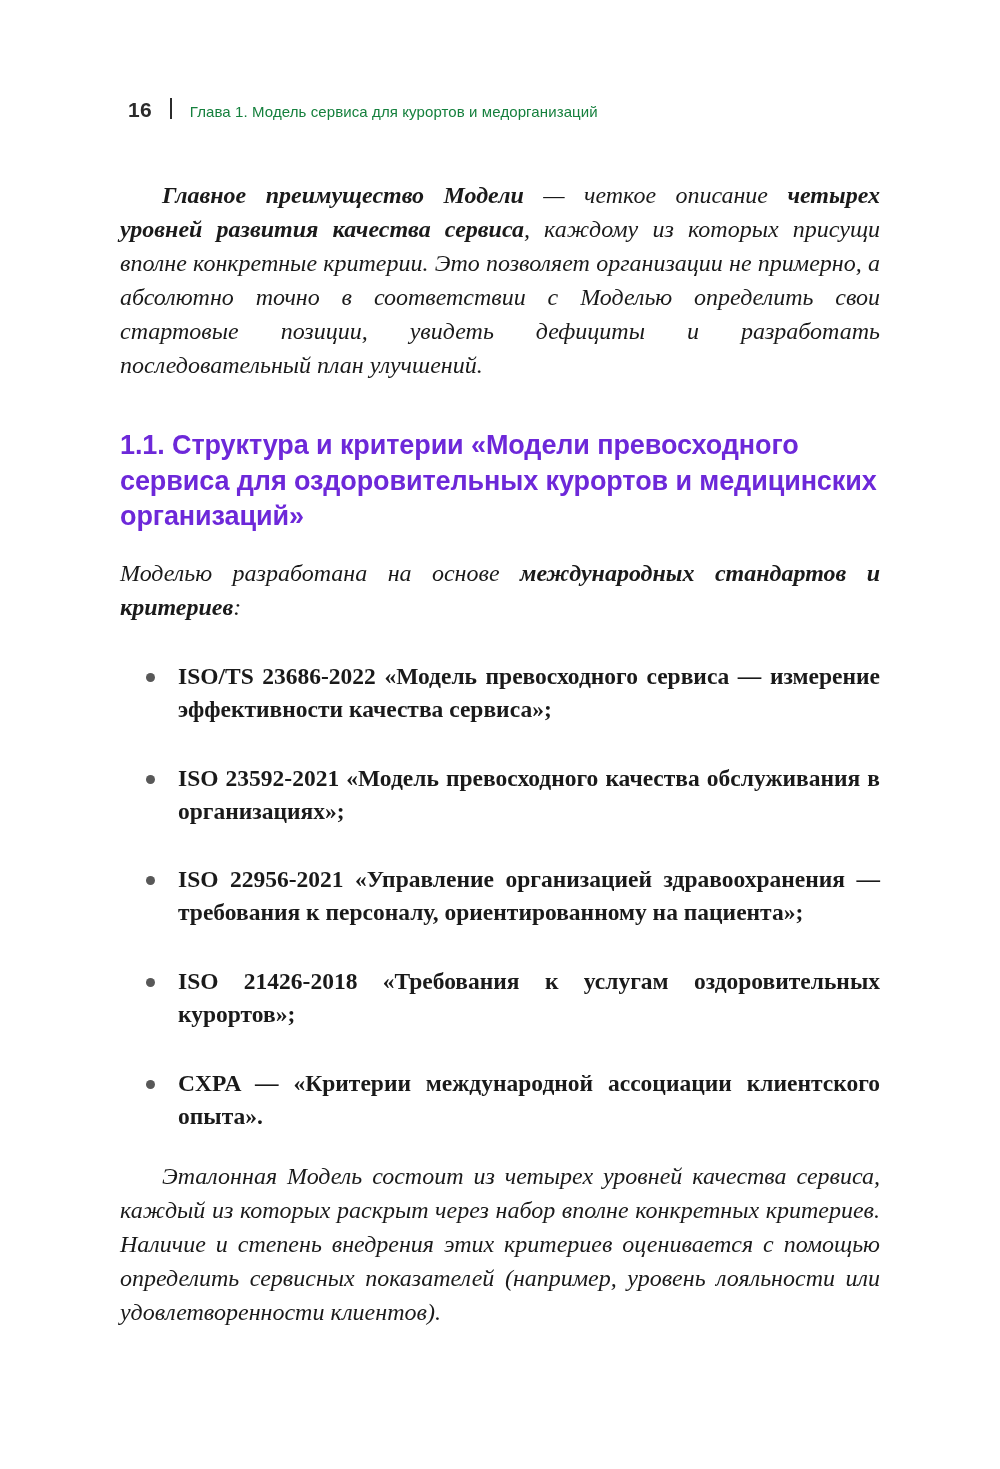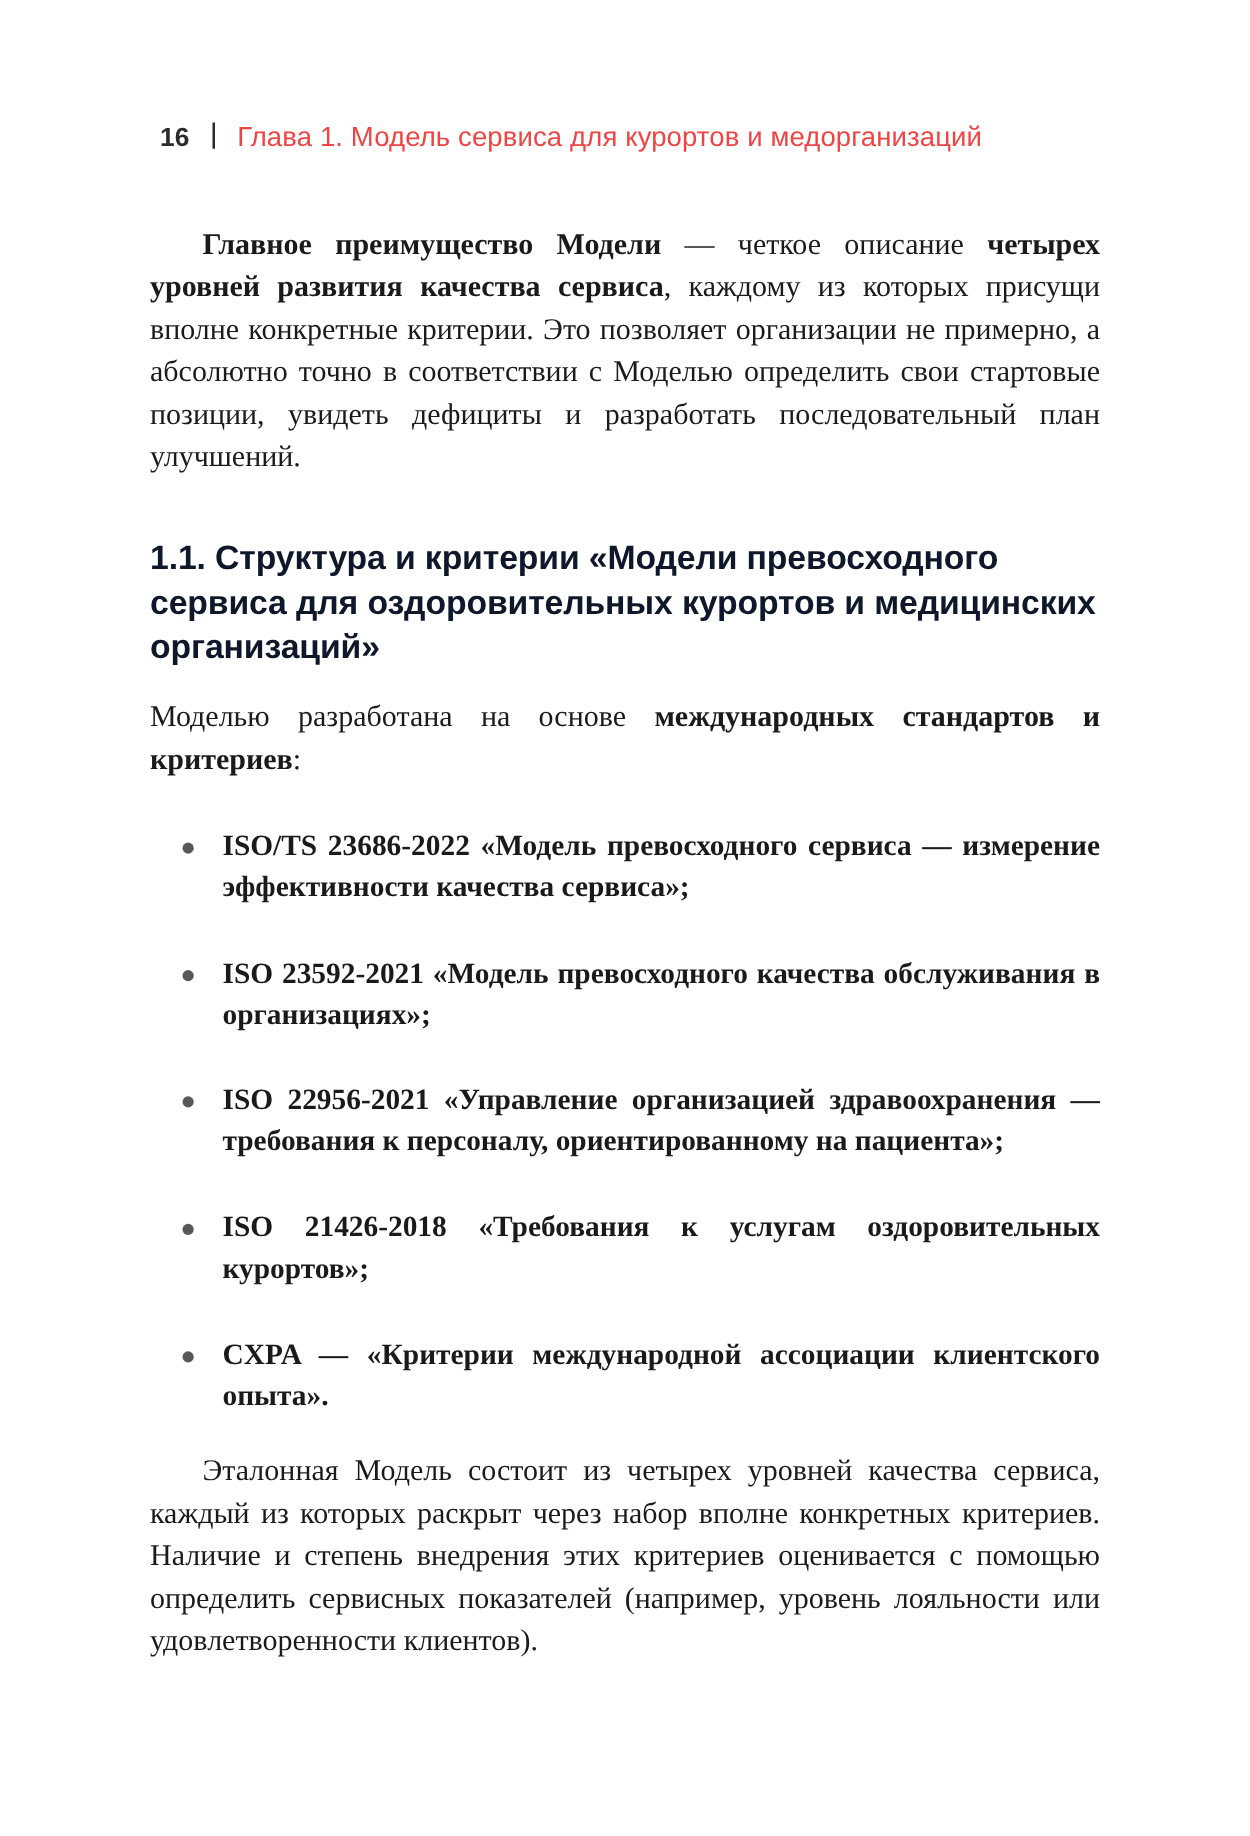--- a/index.html
+++ b/index.html
@@ -41,48 +41,49 @@
     display: inline-block;
     width: 2px;
     height: 21px;
     background: #2b2b2b;
     margin: 0 18px;
     position: relative;
     top: 2px;
   }
   .head-title {
     font-family: "Liberation Sans", sans-serif;
-    font-size: 22px;
-    color: #ef4444;
+    font-size: 15px;
+    color: #15803d;
     letter-spacing: 0.1px;
   }
 
   
   p.body-par {
     font-size: 24px;
     line-height: 1.42;
     text-align: justify;
     text-justify: inter-word;
     margin: 0 0 18px 0;
     hyphens: manual;
+    font-style: italic;
   }
   p.indent {
     text-indent: 42px;
   }
   .b {
     font-weight: bold;
   }
 
   
   h2.section-title {
     font-family: "Liberation Sans", sans-serif;
     font-weight: bold;
     font-size: 27px;
     line-height: 1.30;
-    color: #0f172a;
+    color: #6d28d9;
     margin: 46px 0 22px 0;
     letter-spacing: -0.1px;
   }
 
   
   ul.iso-list {
     list-style: none;
     margin: 26px 0 26px 0;
     padding: 0;
   }

